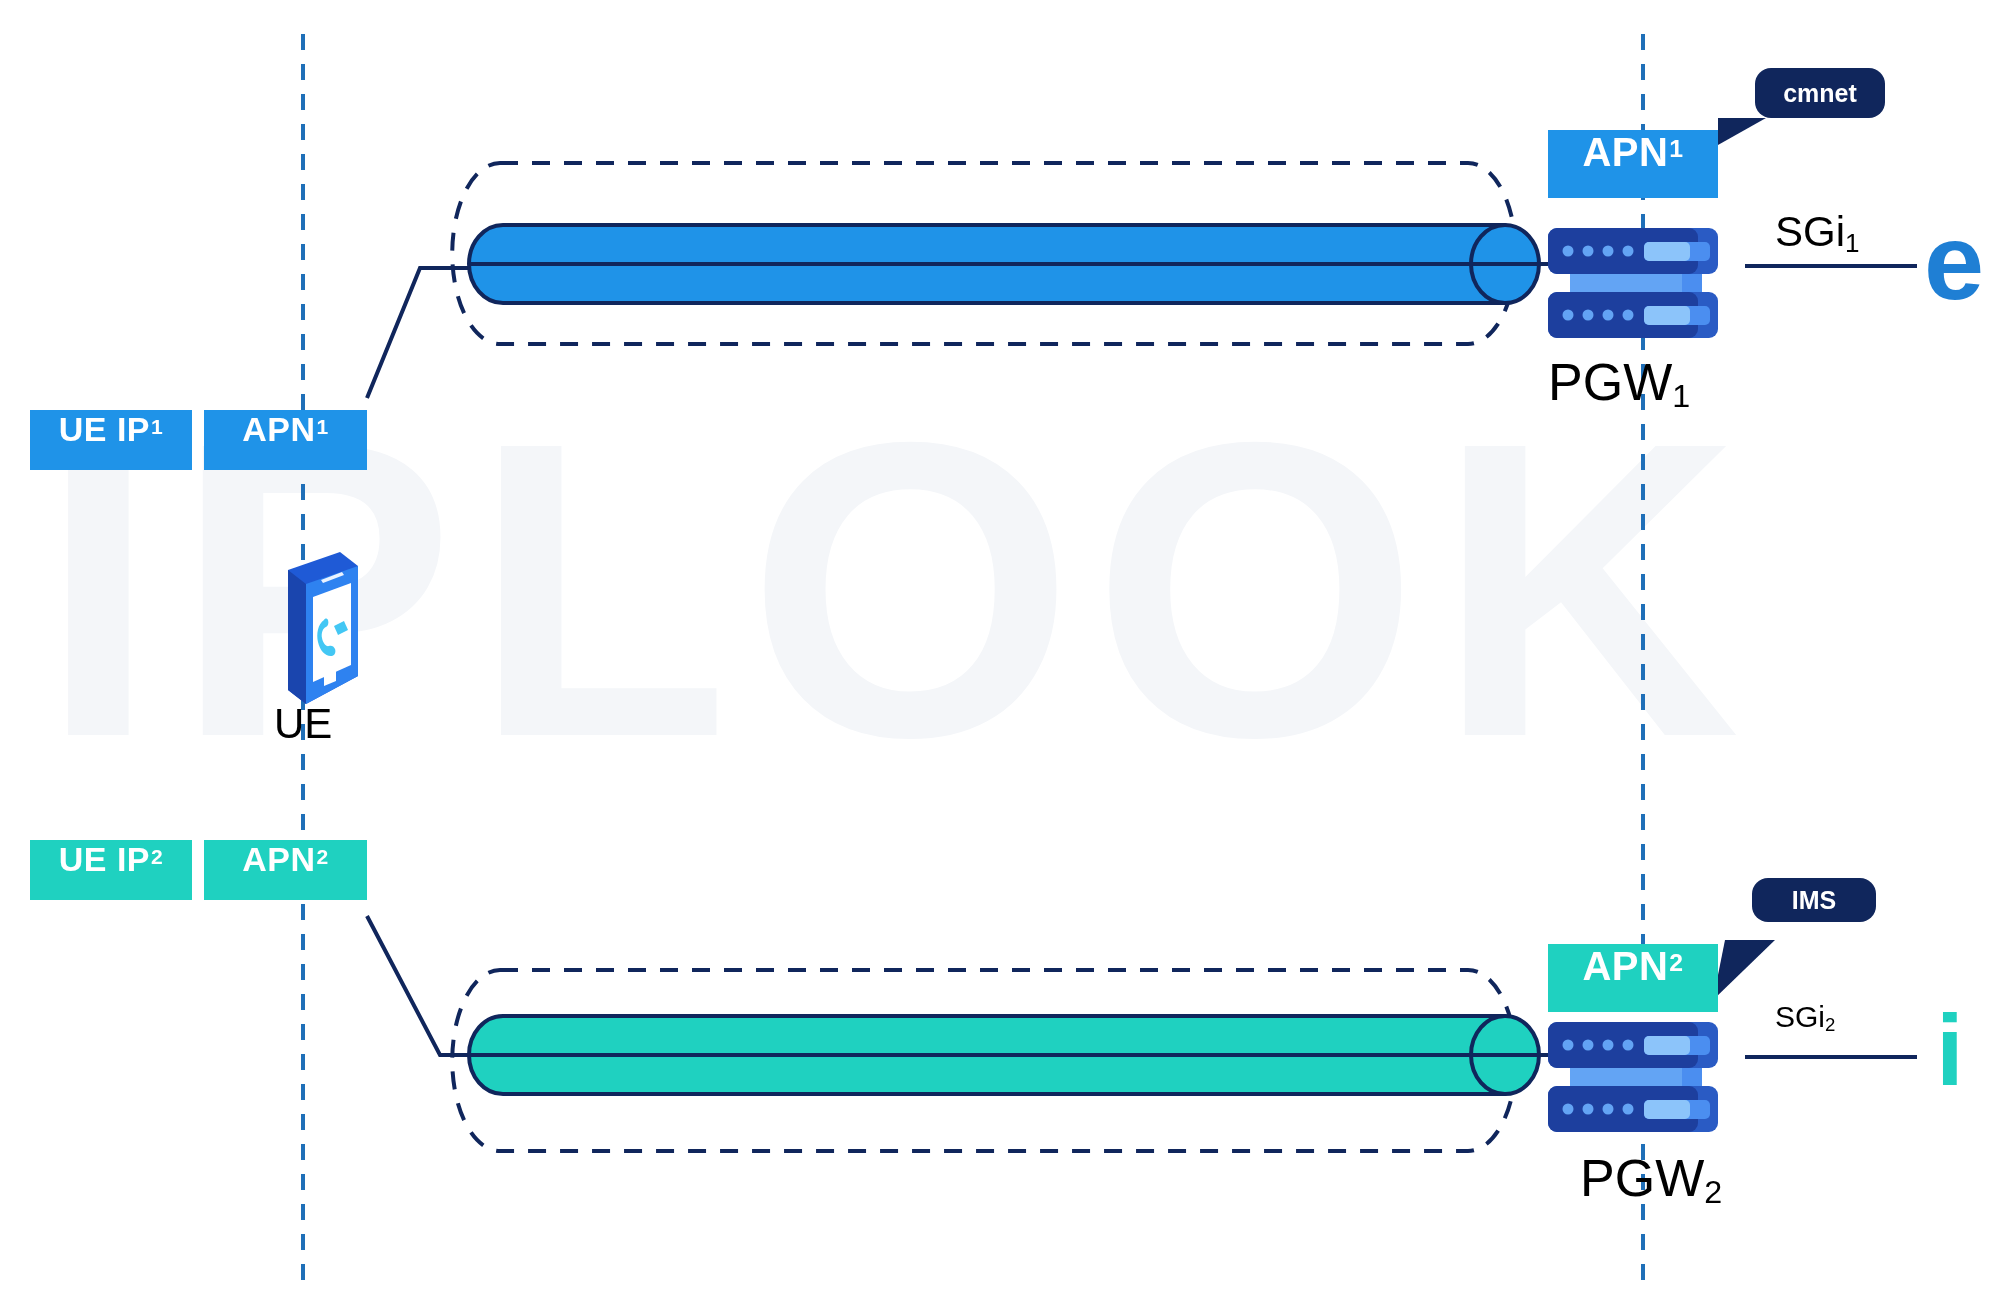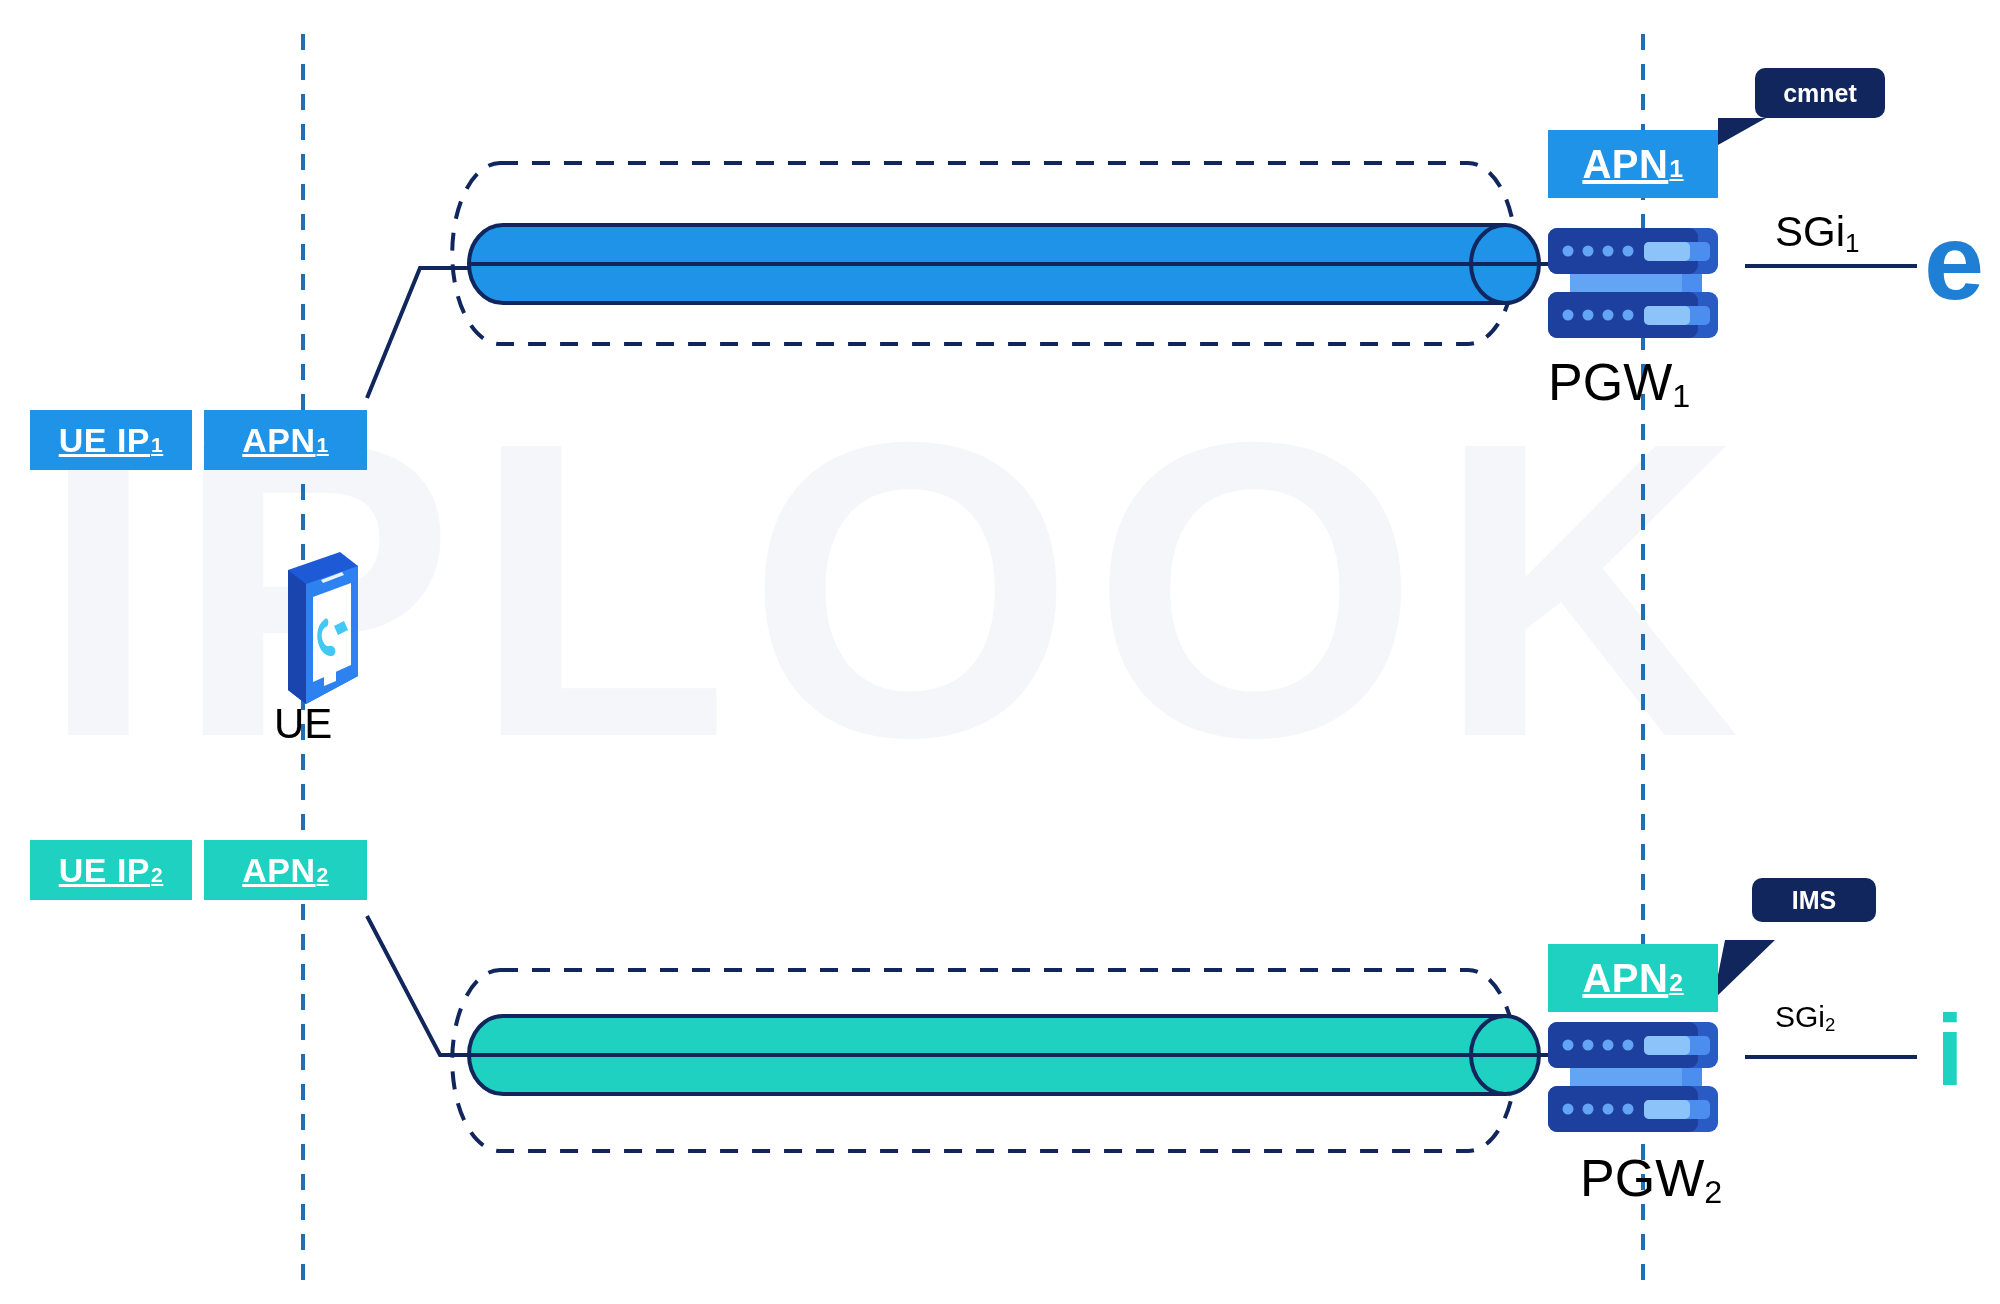--- a/index.html
+++ b/index.html
@@ -29,47 +29,46 @@
     white-space: nowrap;
   }
 
   
   #lines { position: absolute; left: 0; top: 0; width: 2000px; height: 1304px; }
 
   
   .chip {
     position: absolute;
     display: flex;
-    align-items: center;
+    align-items: flex-start;
     justify-content: center;
     color: #ffffff;
     font-weight: bold;
     letter-spacing: .5px;
     white-space: nowrap;
-    text-decoration: underline;
   }
   .chip .sub { font-size: .62em; vertical-align: baseline; position: relative; top: .22em; margin-left: 1px; }
   .chip-blue { background: #1f93e8; }
   .chip-teal { background: #1fd1c0; }
 
   
   .title {
     position: absolute;
     color: #10265c;
     font-weight: bold;
     font-size: 44px;
     white-space: nowrap;
   }
 
   
   .callout {
     position: absolute;
     background: #10265c;
     color: #ffffff;
-    border-radius: 10px;
+    border-radius: 16px;
     display: flex; align-items: center; justify-content: center;
     font-size: 25px;
     font-weight: bold;
     white-space: nowrap;
     z-index: 5;
   }
 
   
   .navy-label {
     position: absolute;

